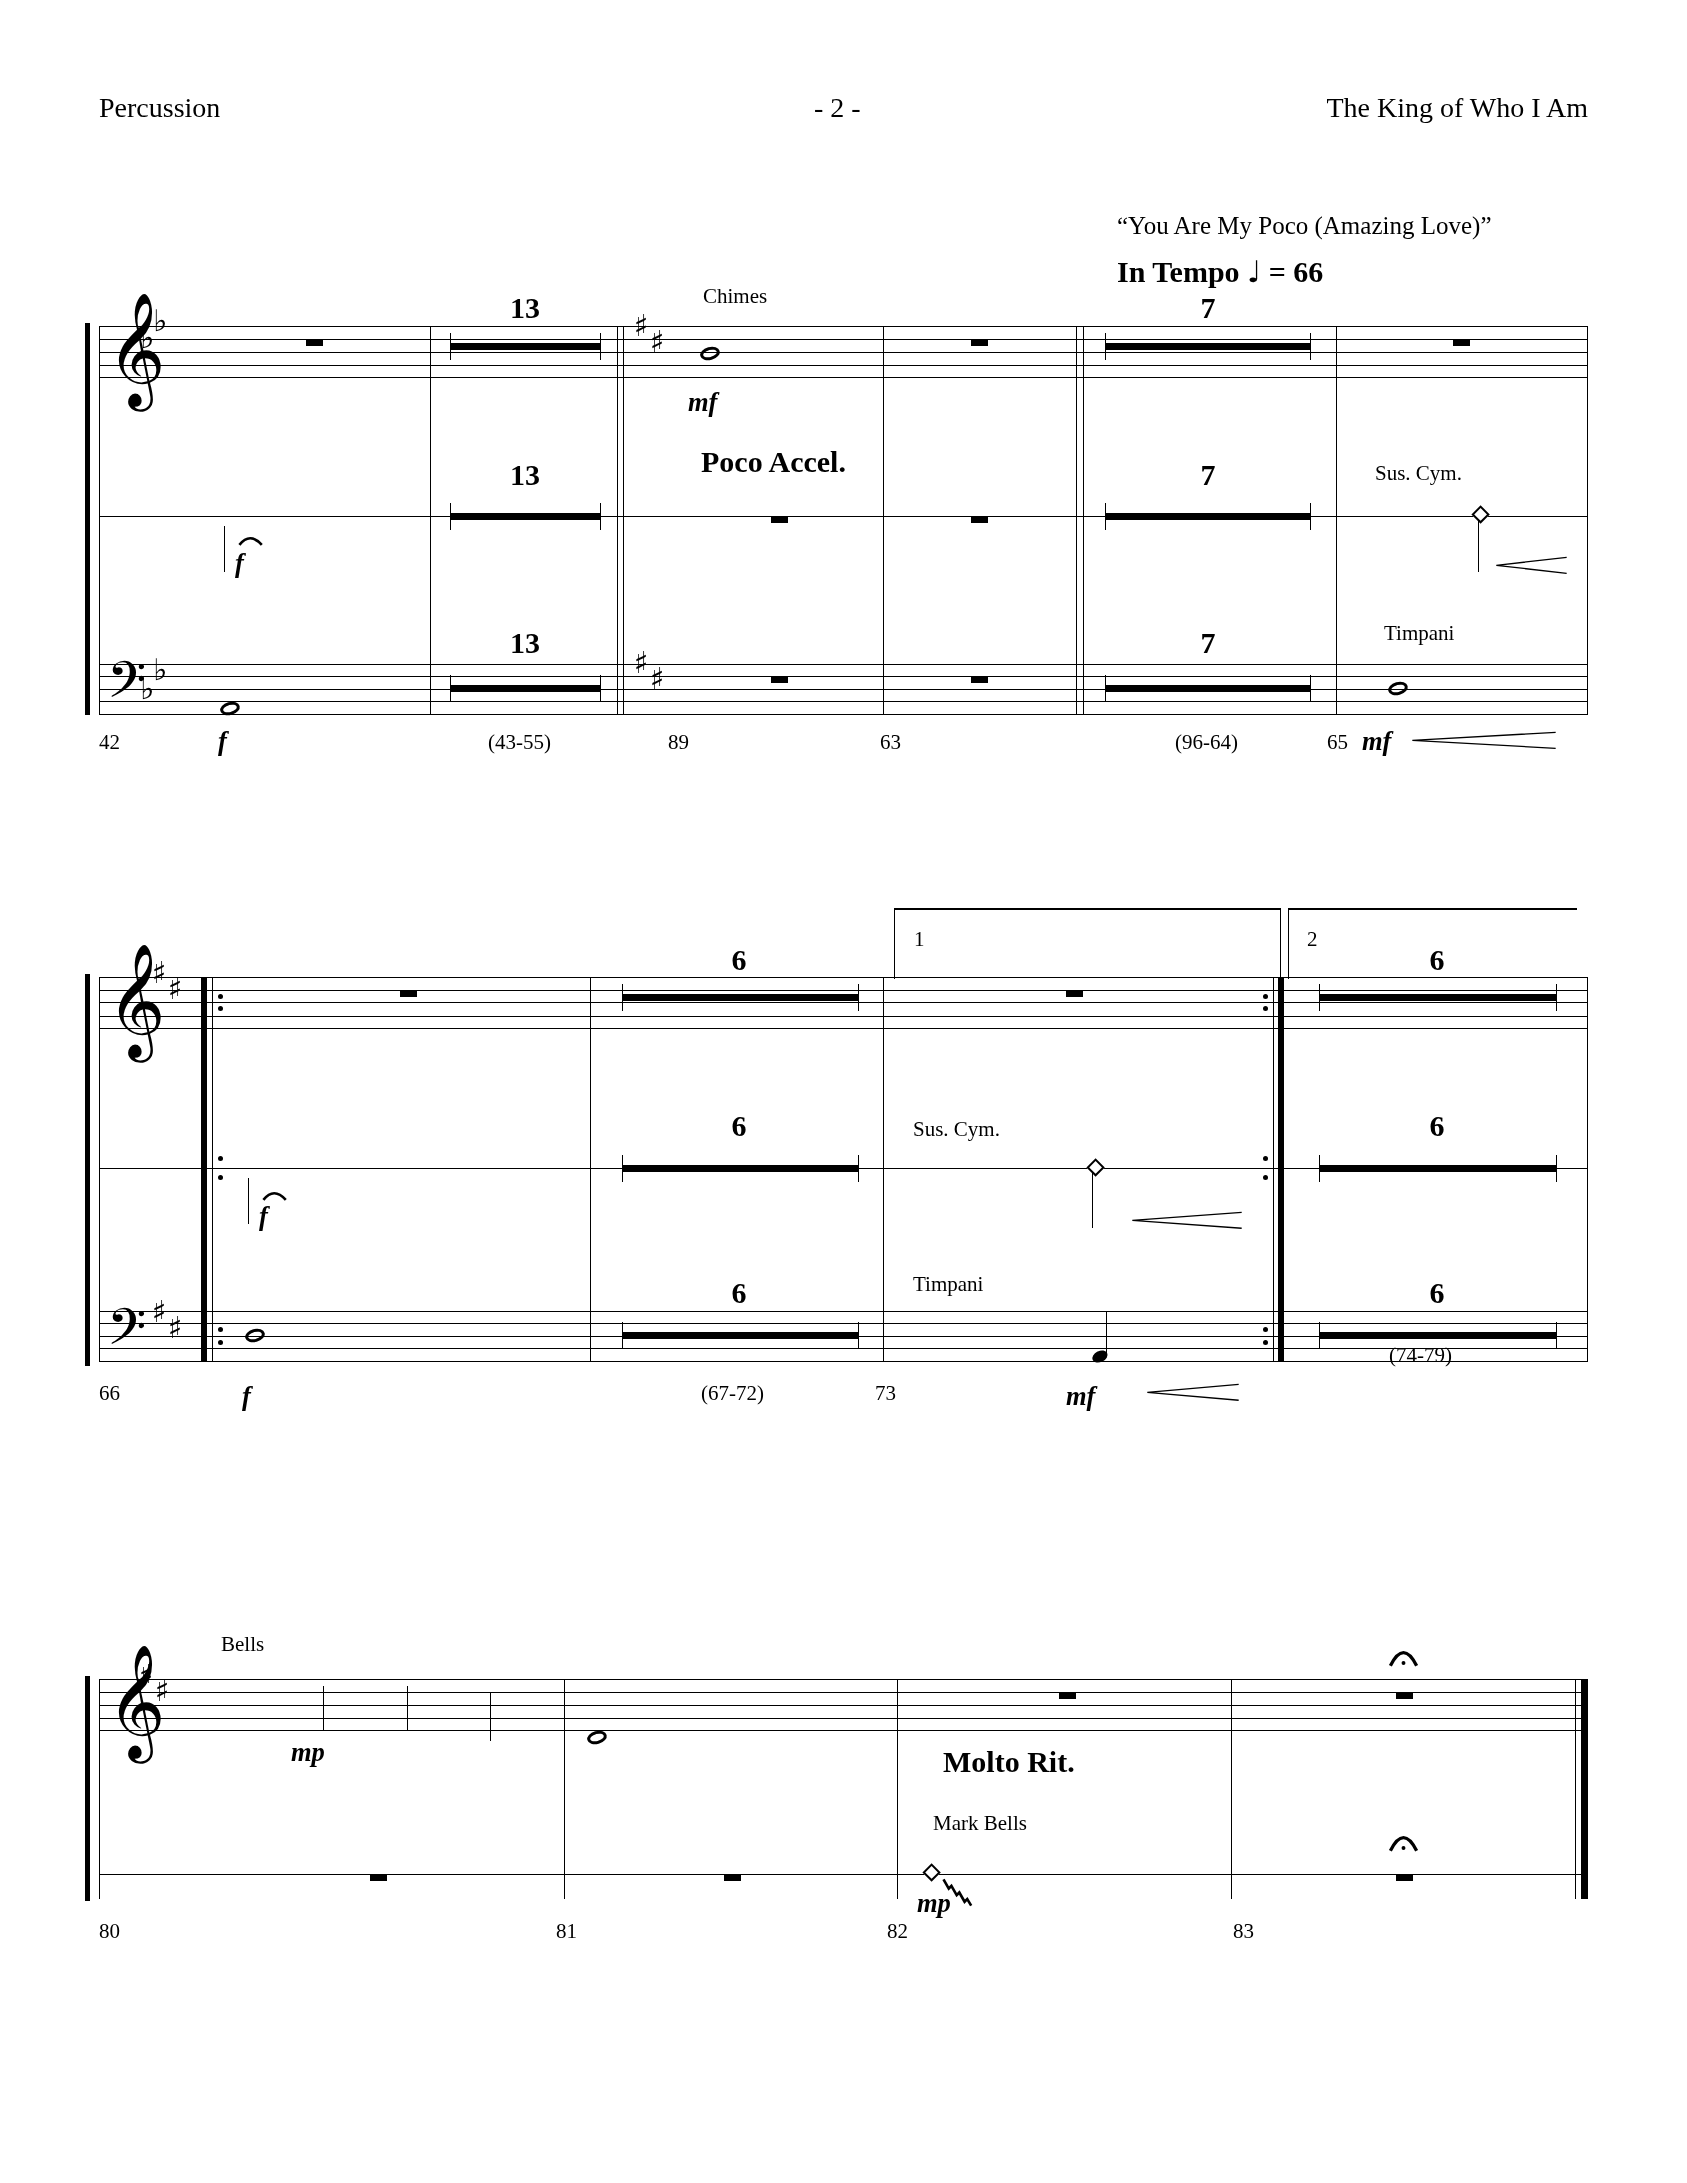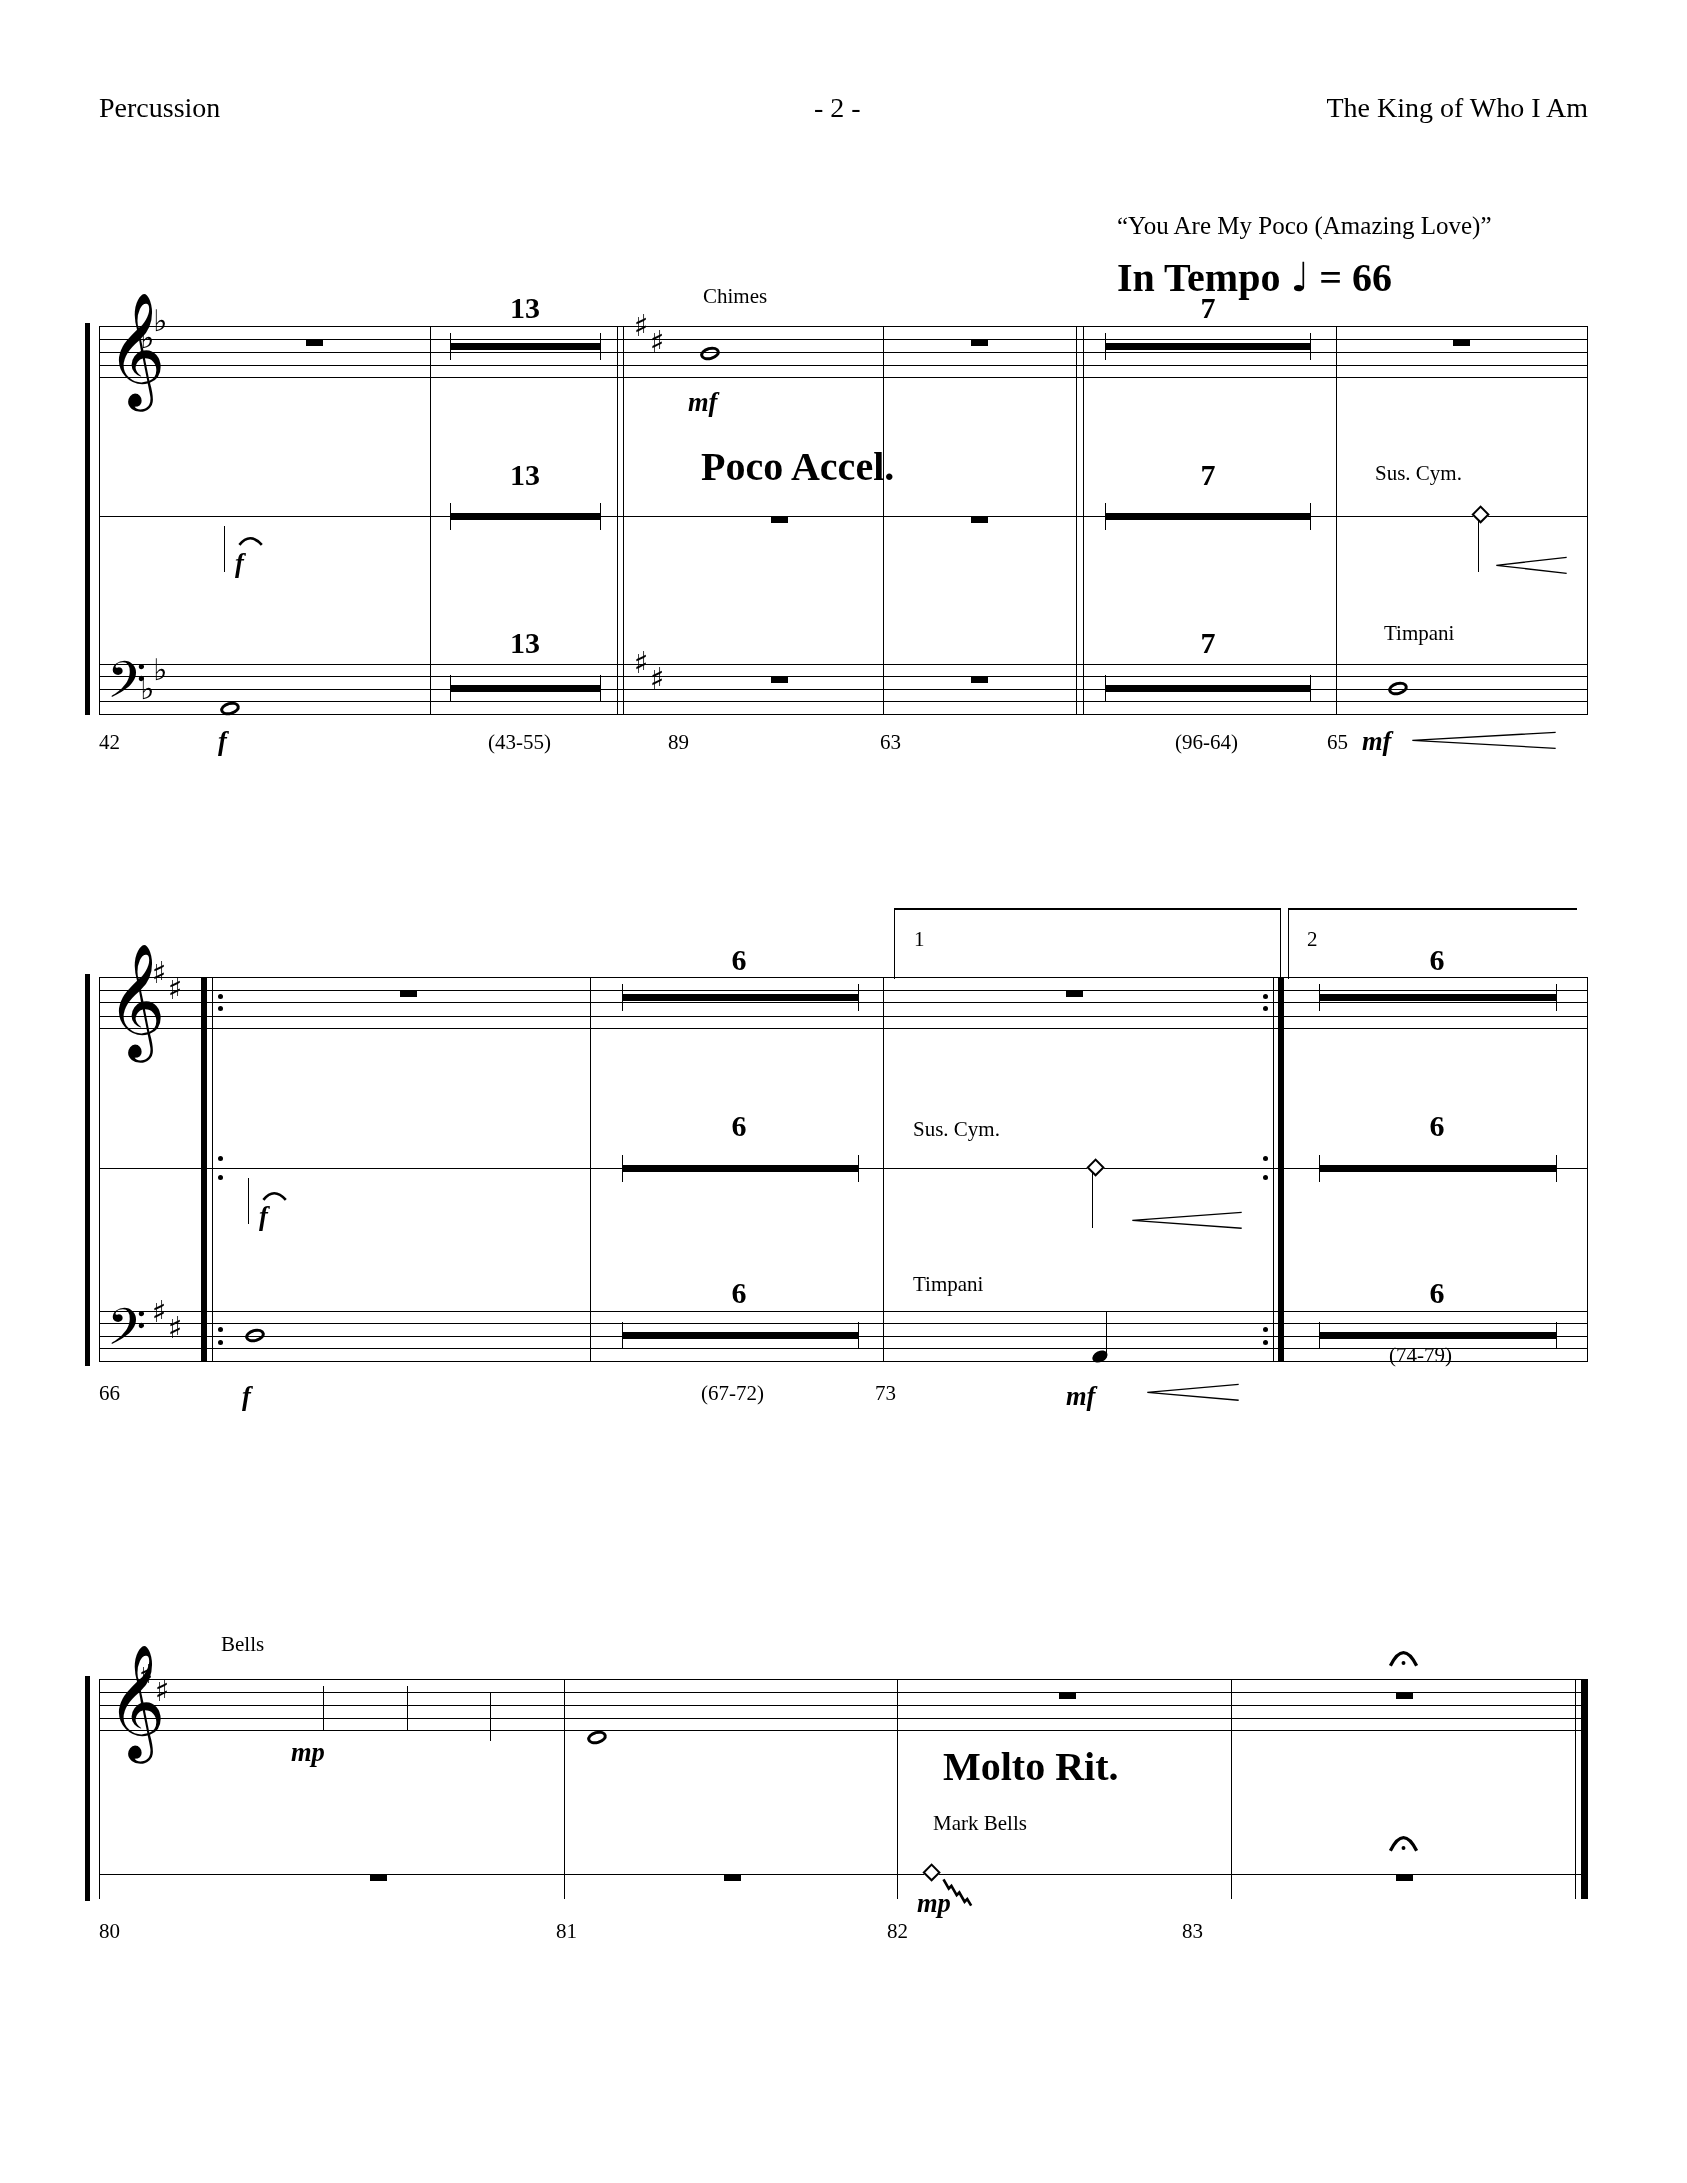--- a/index.html
+++ b/index.html
@@ -10,21 +10,21 @@
   .vline { position:absolute; width:1.3px; background:#000; }
   .thick { position:absolute; background:#000; }
   .txt { position:absolute; white-space:nowrap; line-height:1; }
   .mnum { font-size:21px; }
   .multi { font-weight:bold; font-size:30px; transform:translateX(-50%); }
   .bar-rest { position:absolute; height:6.6px; background:#000; }
   .bar-rest::before, .bar-rest::after { content:""; position:absolute; top:-10px; width:1.3px; height:26.5px; background:#000; }
   .bar-rest::before { left:0; } .bar-rest::after { right:0; }
   .wrest { position:absolute; width:17px; height:7.3px; background:#000; }
   .dyn { font-style:italic; font-weight:bold; font-size:26.5px; }
-  .tempo { font-weight:bold; font-size:40px; }
+  .tempo { font-weight:bold; font-size:30px; }
   .inst { font-size:21px; }
   .whole { position:absolute; width:20px; height:13.2px; border:3.3px solid #000; border-radius:50%; box-sizing:border-box; transform:rotate(-15deg); }
   .clef { position:absolute; font-family:"DejaVu Sans",sans-serif; line-height:1; }
   .acc { position:absolute; font-family:"DejaVu Sans",sans-serif; font-size:30px; line-height:1; }
   .diamond { position:absolute; width:13.2px; height:13.2px; border:2.6px solid #000; box-sizing:border-box; transform:rotate(45deg); background:#fff; }
   .stem { position:absolute; width:1.3px; background:#000; }
   .dots { position:absolute; width:5.3px; height:5.3px; border-radius:50%; background:#000; }
   svg { position:absolute; overflow:visible; }
 </style>
 </head>
@@ -284,15 +284,15 @@
   <div class="wrest" style="left:1396px;top:1692px;"></div>
   <svg style="left:1389px;top:1831px;" width="29" height="21" viewBox="0 0 44 32">
       <path d="M2 30 Q22 -10 42 30" stroke="#000" stroke-width="5" fill="none"></path>
       <circle cx="22" cy="26" r="3" fill="#000"></circle>
     </svg>
   <div class="wrest" style="left:1396px;top:1874px;"></div>
 
   <div class="txt mnum" style="left:99px;top:1921px;">80</div>
   <div class="txt mnum" style="left:556px;top:1921px;">81</div>
   <div class="txt mnum" style="left:887px;top:1921px;">82</div>
-  <div class="txt mnum" style="left:1182px;top:1921px;text-align:right;">83</div>
+  <div class="txt mnum" style="left:1233px;top:1921px;text-align:right;">83</div>
 </div>
 
 
 </body></html>

